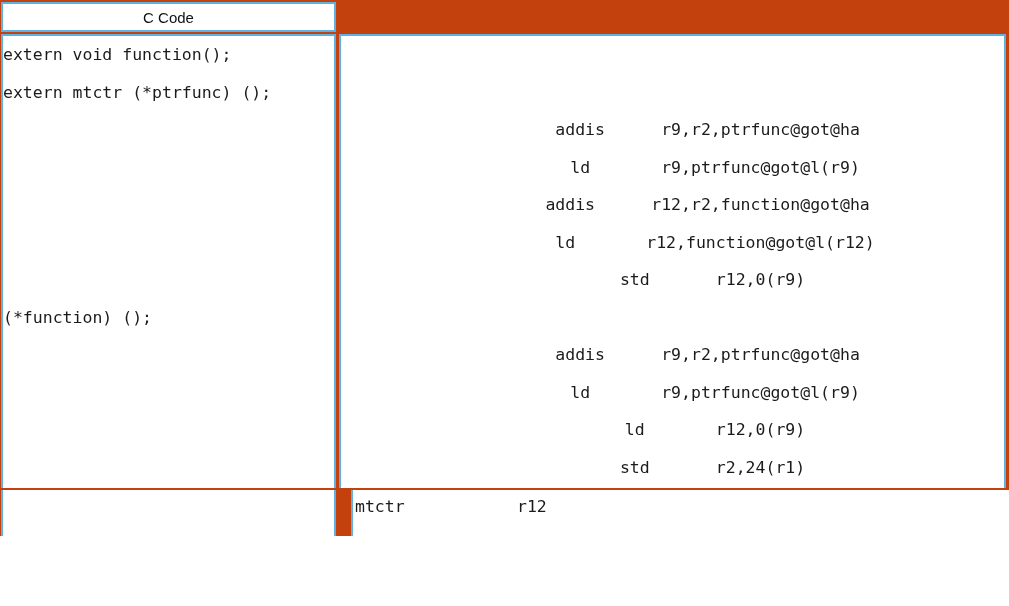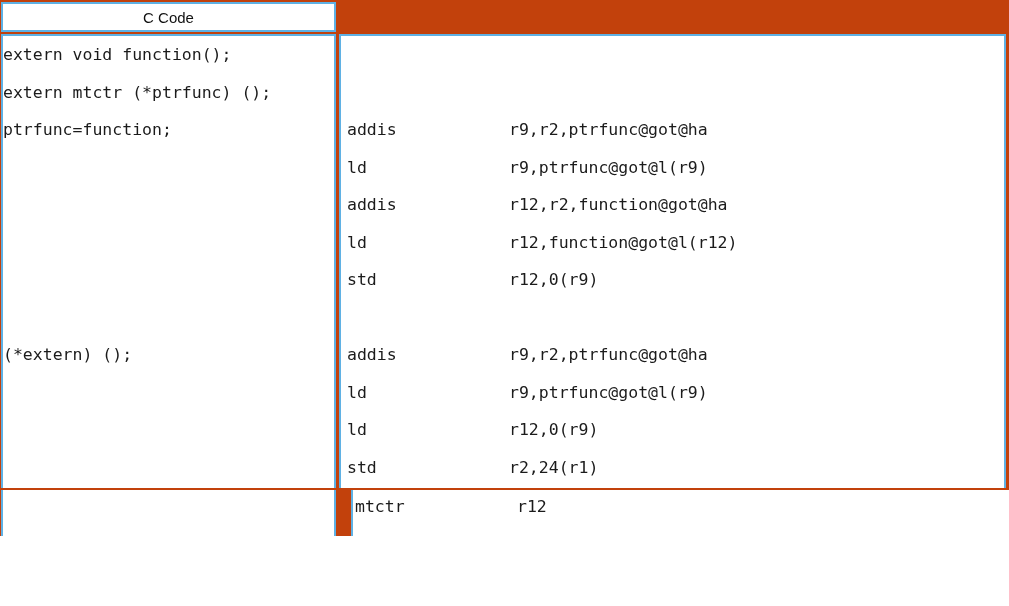--- a/index.html
+++ b/index.html
@@ -36,21 +36,21 @@
   .b2-l { left: 1px;   top: 490px; width: 335px; height: 107px; border-width: 0 2px 2px 2px; }
   .b2-r { left: 351px; top: 490px; width: 667px; height: 112px; border-width: 0 2px 2px 2px; }
 
   .code {
     font-family: "DejaVu Sans Mono", "Liberation Mono", monospace;
     font-size: 16.5px;
     color: #1b1b1b;
     white-space: pre;
   }
   .b1-l .code { }
-  .b1-r .code { padding-left: 6px; }
+  .b1-r .code { padding-left: 14px; text-align: center; }
   .b2-r .code { padding-left: 2px; margin-top: -2px; }
 
   .line {
     height: 37.5px;
     line-height: 37.5px;
     overflow: visible;
   }
   .mn {
     display: inline-block;
     width: 162px;
@@ -60,21 +60,21 @@
 <body>
 
 <div class="canvas">
 
   <div class="cell hdr hdr-l">
     <span>C Code</span>
   </div>
 
 
   <div class="cell b1-l">
-    <div class="code" id="c-code-block" style="color: rgb(27, 27, 27);"><div class="line">extern void function();</div><div class="line">extern mtctr (*ptrfunc) ();</div><div class="line">ptrfunc=function;</div><div class="line"></div><div class="line"></div><div class="line"></div><div class="line"></div><div class="line"></div><div class="line">(*extern) ();</div></div>
+    <div class="code" id="c-code-block" style="color: rgb(27, 27, 27);"><div class="line">extern void function();</div><div class="line">extern mtctr (*ptrfunc) ();</div><div class="line"></div><div class="line"></div><div class="line"></div><div class="line"></div><div class="line"></div><div class="line">(*function) ();</div></div>
   </div>
 
   <div class="cell b1-r">
     <div class="code" id="asm1-block" style="color: rgb(27, 27, 27);"><div class="line"><span class="mn"></span><span class="op"></span></div><div class="line"><span class="mn"></span><span class="op"></span></div><div class="line"><span class="mn">addis</span><span class="op">r9,r2,ptrfunc@got@ha</span></div><div class="line"><span class="mn">ld</span><span class="op">r9,ptrfunc@got@l(r9)</span></div><div class="line"><span class="mn">addis</span><span class="op">r12,r2,function@got@ha</span></div><div class="line"><span class="mn">ld</span><span class="op">r12,function@got@l(r12)</span></div><div class="line"><span class="mn">std</span><span class="op">r12,0(r9)</span></div><div class="line"><span class="mn"></span><span class="op"></span></div><div class="line"><span class="mn">addis</span><span class="op">r9,r2,ptrfunc@got@ha</span></div><div class="line"><span class="mn">ld</span><span class="op">r9,ptrfunc@got@l(r9)</span></div><div class="line"><span class="mn">ld</span><span class="op">r12,0(r9)</span></div><div class="line"><span class="mn">std</span><span class="op">r2,24(r1)</span></div></div>
   </div>
 
   <div class="cell b2-l"></div>
 
   <div class="cell b2-r">
     <div class="code" id="asm2-block" style="color: rgb(27, 27, 27);"><div class="line"><span class="mn">mtctr</span><span class="op">r12</span></div><div class="line"><span class="mn">mtctr</span><span class="op"></span></div></div>

